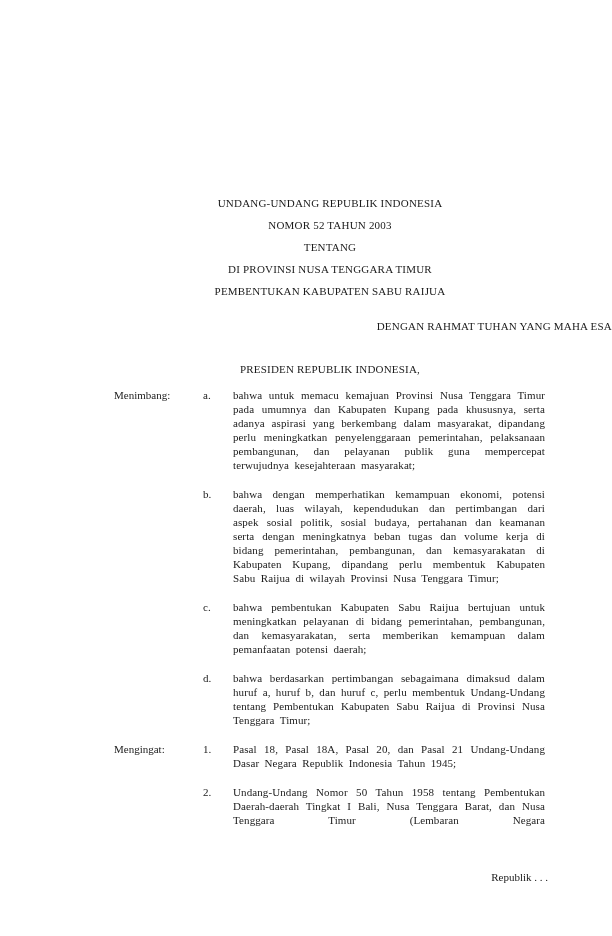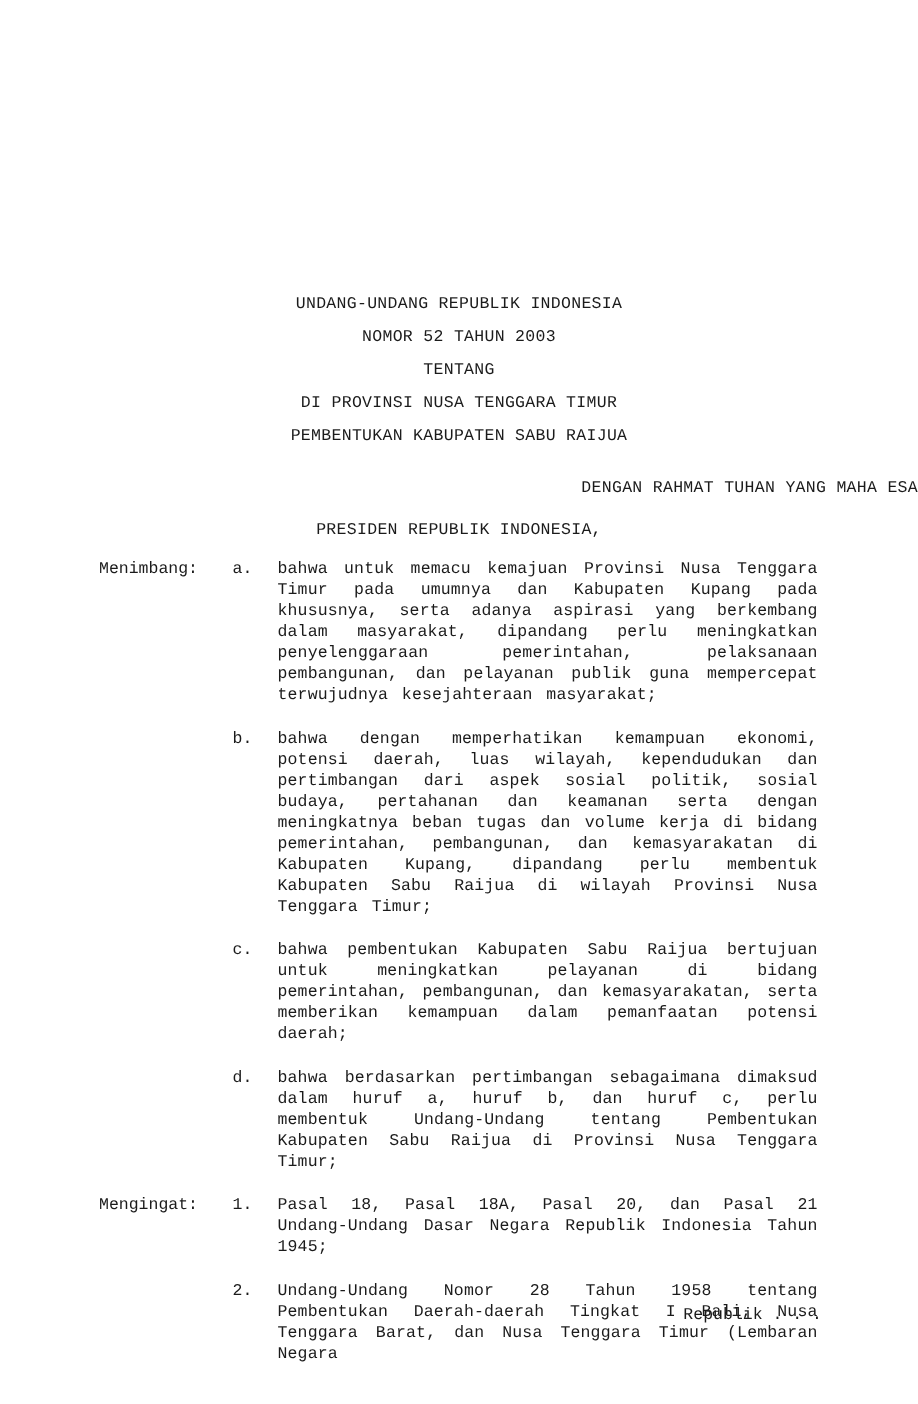--- a/index.html
+++ b/index.html
@@ -7,36 +7,37 @@
     padding: 0;
     background: #ffffff;
   }
   .page {
     position: relative;
     width: 612px;
     height: 936px;
     margin: 0 auto;
     background: #ffffff;
     color: #1b1b1b;
-    font-family: Liberation Mono, monospace;
+    font-family: Liberation Serif, serif;
     overflow: hidden;
     box-sizing: border-box;
+    padding-left: 48px;
   }
   .title-block {
     padding-top: 192px;
     text-align: center;
     font-size: 11px;
     letter-spacing: 0.2px;
   }
   .t-line {
     line-height: 22px;
     white-space: nowrap;
   }
   .t-line.invocation { margin-top: 13px; text-align: right; }
-  .t-line.issuer { margin-top: 6px; }
+  .t-line.issuer { margin-top: 21px; }
   .doc-body {
     margin-top: 8px;
     padding-left: 66px;
     padding-right: 67px;
     font-size: 11px;
     line-height: 14px;
   }
   .clause {
     display: flex;
     align-items: flex-start;
@@ -122,21 +123,21 @@
 
     <section class="clause">
       <div class="clause-label">Mengingat:</div>
       <div class="clause-items">
         <div class="item">
           <span class="item-marker">1.</span>
           <p class="item-text">Pasal 18, Pasal 18A, Pasal 20, dan Pasal 21 Undang-Undang Dasar Negara Republik Indonesia Tahun 1945;</p>
         </div>
         <div class="item">
           <span class="item-marker">2.</span>
-          <p class="item-text justify-last">Undang-Undang Nomor 28 Tahun 1958 tentang Pembentukan Daerah-daerah Tingkat I Bali, Nusa Tenggara Barat, dan Nusa Tenggara Timur (Lembaran Negara</p>
+          <p class="item-text justify-last">Undang-Undang Nomor 50 Tahun 1958 tentang Pembentukan Daerah-daerah Tingkat I Bali, Nusa Tenggara Barat, dan Nusa Tenggara Timur (Lembaran Negara</p>
         </div>
       </div>
     </section>
 
   </main>
 
   <footer class="catchword">Republik . . .</footer>
 
 </div>
 

